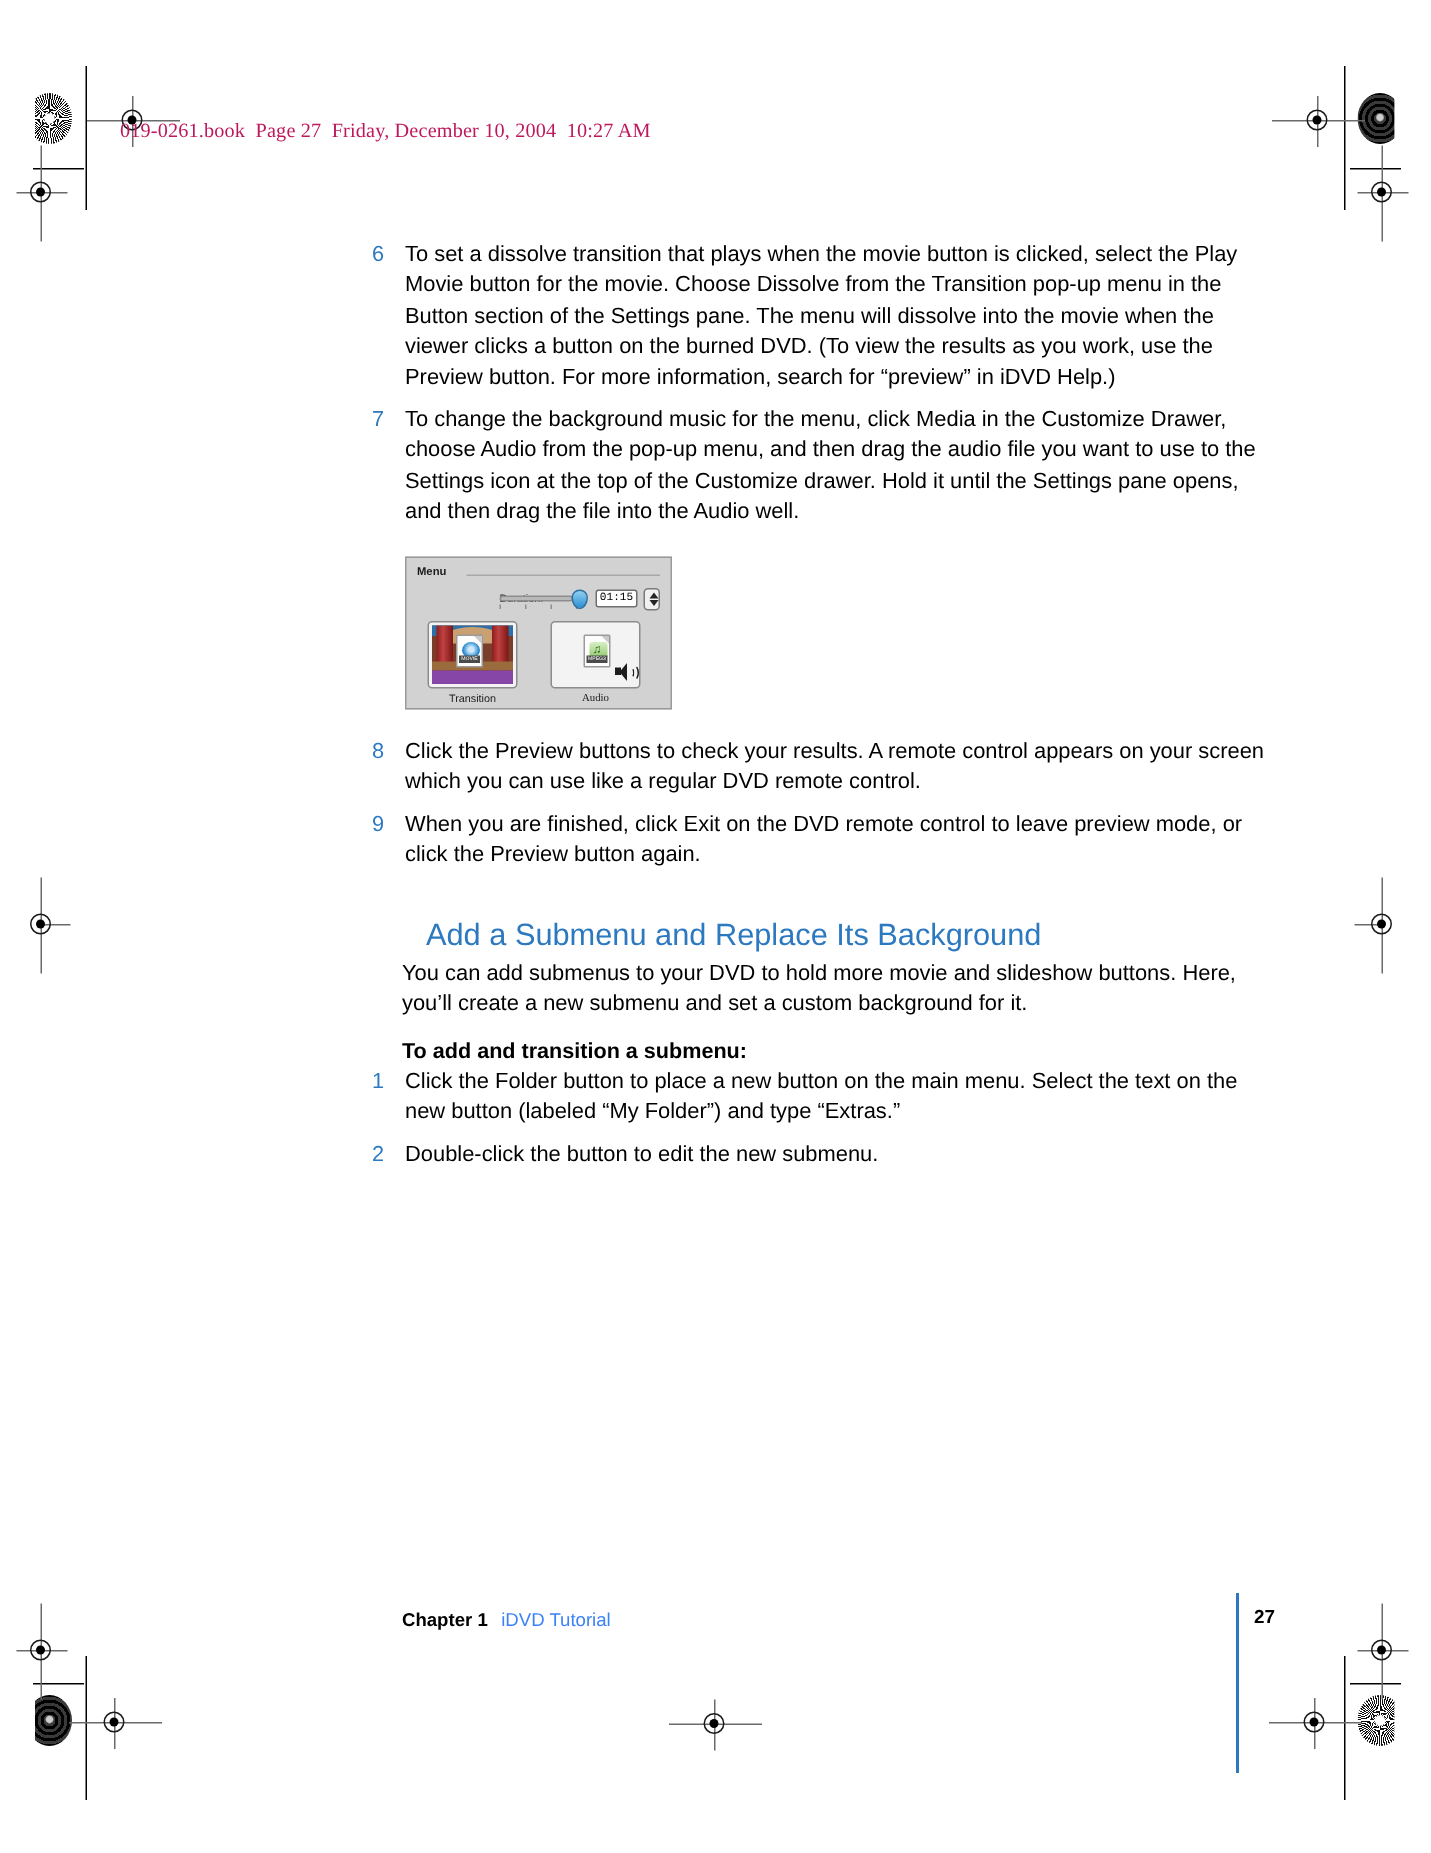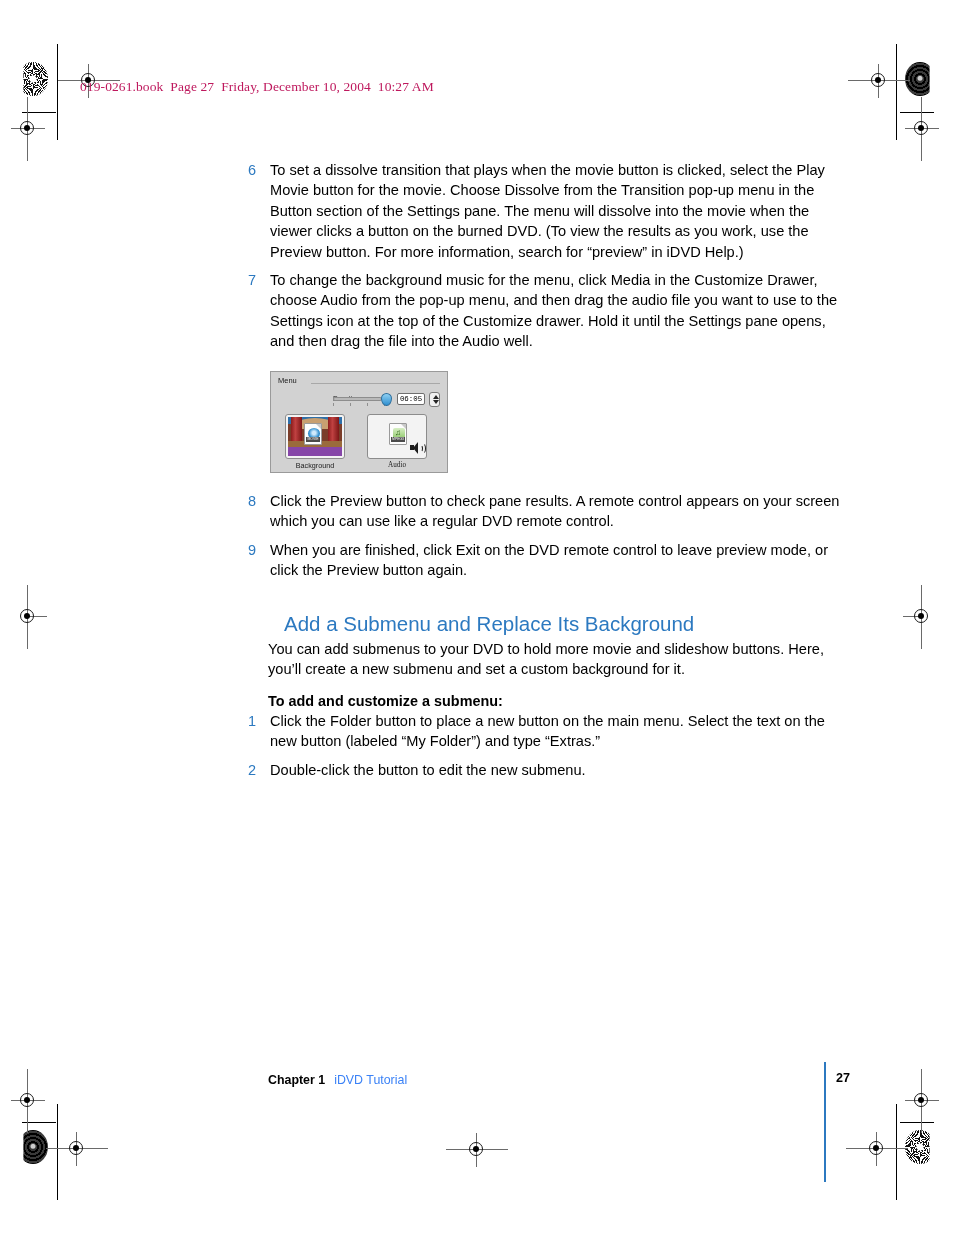--- a/index.html
+++ b/index.html
@@ -133,21 +133,21 @@
     height: 102px;
     background: #d2d2d2;
     border: 1px solid #9a9a9a;
     box-sizing: border-box;
     font-family: "Liberation Sans", sans-serif;
   }
   .shot .grp-title {
     position: absolute;
     left: 7px; top: 4px;
     font-size: 7.5px;
-    font-weight: normal;
+    font-weight: bold;
     color: #1b1b1b;
   }
   .shot .grp-rule {
     position: absolute;
     left: 40px; top: 11px;
     right: 7px;
     height: 1px;
     background: #a8a8a8;
   }
   .shot .dur-label {
@@ -537,41 +537,41 @@
 
   <div class="dur-label">Duration:</div>
   <div class="slider-track"></div>
   <div class="slider-ticks">
     <i style="left:0px;"></i>
       <i style="left:17px;"></i>
       <i style="left:34px;"></i>
       <i style="left:51px;"></i>
   </div>
   <div class="slider-knob"></div>
-  <div class="time-field">06:05</div>
+  <div class="time-field">01:15</div>
   <div class="stepper">
     <div class="up"></div>
     <div class="dn"></div>
   </div>
 
   <div class="well bg">
     <div class="thumb-stage">
       <div class="arch"></div>
       <div class="curtain-l"></div>
       <div class="curtain-r"></div>
       <div class="floor"></div>
       <div class="stripe"></div>
     </div>
     <div class="fileicon movie">
       <div class="corner"></div>
       <div class="badge"></div>
       <div class="strip">MOVIE</div>
     </div>
   </div>
-  <div class="well-label bg">Background</div>
+  <div class="well-label bg">Transition</div>
 
   <div class="well aud">
     <div class="fileicon audio">
       <div class="corner"></div>
       <div class="badge"></div>
       <div class="note">♫</div>
       <div class="strip">MPEG3</div>
     </div>
     <div class="speaker">
       <div class="body"></div>
@@ -579,31 +579,31 @@
       <div class="wave w1"></div>
         <div class="wave w2"></div>
     </div>
   </div>
   <div class="well-label aud">Audio</div>
 </div>
 
 <div class="content" style="top:491px;">
   <div class="listitem">
     <div class="num">8</div>
-    <div class="txt">Click the Preview button to check pane results. A remote control appears on your screen which you can use like a regular DVD remote control.</div>
+    <div class="txt">Click the Preview buttons to check your results. A remote control appears on your screen which you can use like a regular DVD remote control.</div>
   </div>
   <div class="listitem">
     <div class="num">9</div>
     <div class="txt">When you are finished, click Exit on the DVD remote control to leave preview mode, or click the Preview button again.</div>
   </div>
 </div>
 
 <h2 class="section-head">Add a Submenu and Replace Its Background</h2>
 <div class="section-intro">You can add submenus to your DVD to hold more movie and slideshow buttons. Here, you’ll create a new submenu and set a custom background for it.</div>
-<div class="sub-head">To add and customize a submenu:</div>
+<div class="sub-head">To add and transition a submenu:</div>
 
 <div class="content2">
   <div class="listitem">
     <div class="num">1</div>
     <div class="txt">Click the Folder button to place a new button on the main menu. Select the text on the new button (labeled “My Folder”) and type “Extras.”</div>
   </div>
   <div class="listitem">
     <div class="num">2</div>
     <div class="txt">Double-click the button to edit the new submenu.</div>
   </div>

